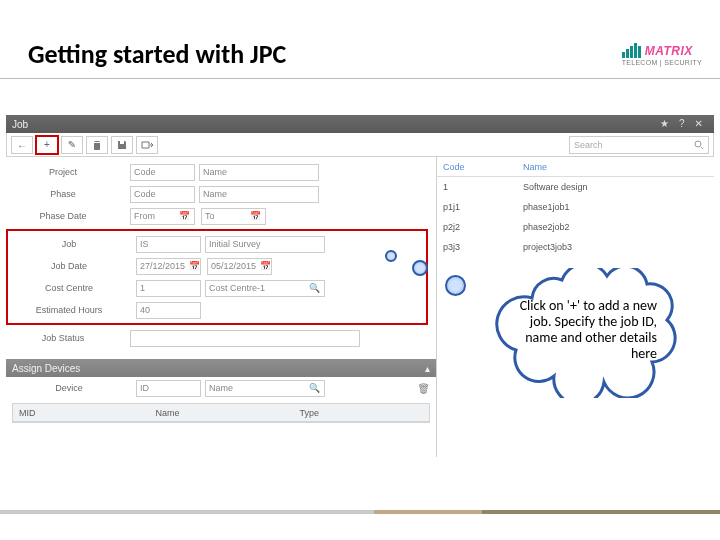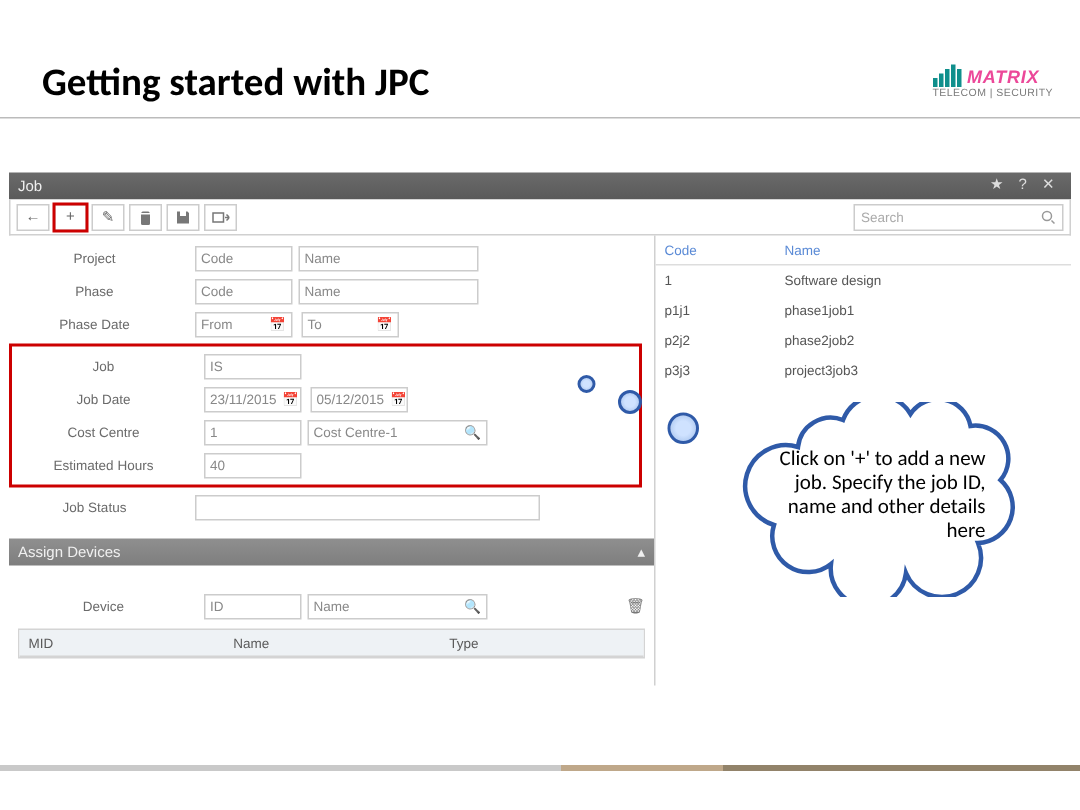--- a/index.html
+++ b/index.html
@@ -41,21 +41,21 @@
 .inp.long{width:230px}
 .inp.cal{justify-content:space-between;gap:4px}
 .cal-ico{color:#888;font-size:9px}
 .dates{display:flex;gap:6px;align-items:center}
 
 .redbox{border:2px solid #c00;padding:2px 4px;margin:2px 0}
 
 
 .section-head{height:18px;background:linear-gradient(#8f8f8f,#7e7e7e);color:#f0f0f0;font-size:10px;display:flex;align-items:center;padding:0 6px;margin-top:6px}
 .section-head .spacer{flex:1}
-.devices-body{padding:16px 6px}
+.devices-body{padding:0 6px}
 .devgrid{border:1px solid #d4d4d4;margin-top:4px}
 .devgrid-head{display:flex;background:#eef2f5;border-bottom:1px solid #d4d4d4;height:18px;align-items:center;font-size:9px;color:#5a5a5a;padding:0 6px;gap:120px}
 .devgrid-body{height:22px;display:flex;align-items:center;justify-content:center;color:#c53;font-size:9px}
 
 
 .rhead{display:flex;height:20px;border-bottom:1px solid #ddd;align-items:center;padding:0 6px;font-size:9px;color:#5a8ad6}
 .rhead span:first-child{width:80px}
 .rrow{display:flex;height:20px;align-items:center;padding:0 6px;font-size:9px;color:#555}
 .rrow span:first-child{width:80px}
 .trash-ico{margin-left:auto;color:#777}
@@ -159,26 +159,27 @@
                 <span>To</span>
                 <span class="cal-ico">📅</span>
               </div>
           </div>
         </div>
 
         <div class="redbox">
           <div class="row">
             <div class="lbl">Job</div>
             <div class="inp short">IS</div>
+            <div class="inp med">Initial Survey</div>
           </div>
           <div class="row">
             <div class="lbl">Job Date</div>
             <div class="dates">
               <div class="inp short cal">
-                  <span>23/11/2015</span>
+                  <span>27/12/2015</span>
                   <span class="cal-ico">📅</span>
                 </div>
               <div class="inp short cal">
                   <span>05/12/2015</span>
                   <span class="cal-ico">📅</span>
                 </div>
             </div>
           </div>
           <div class="row">
             <div class="lbl">Cost Centre</div>

